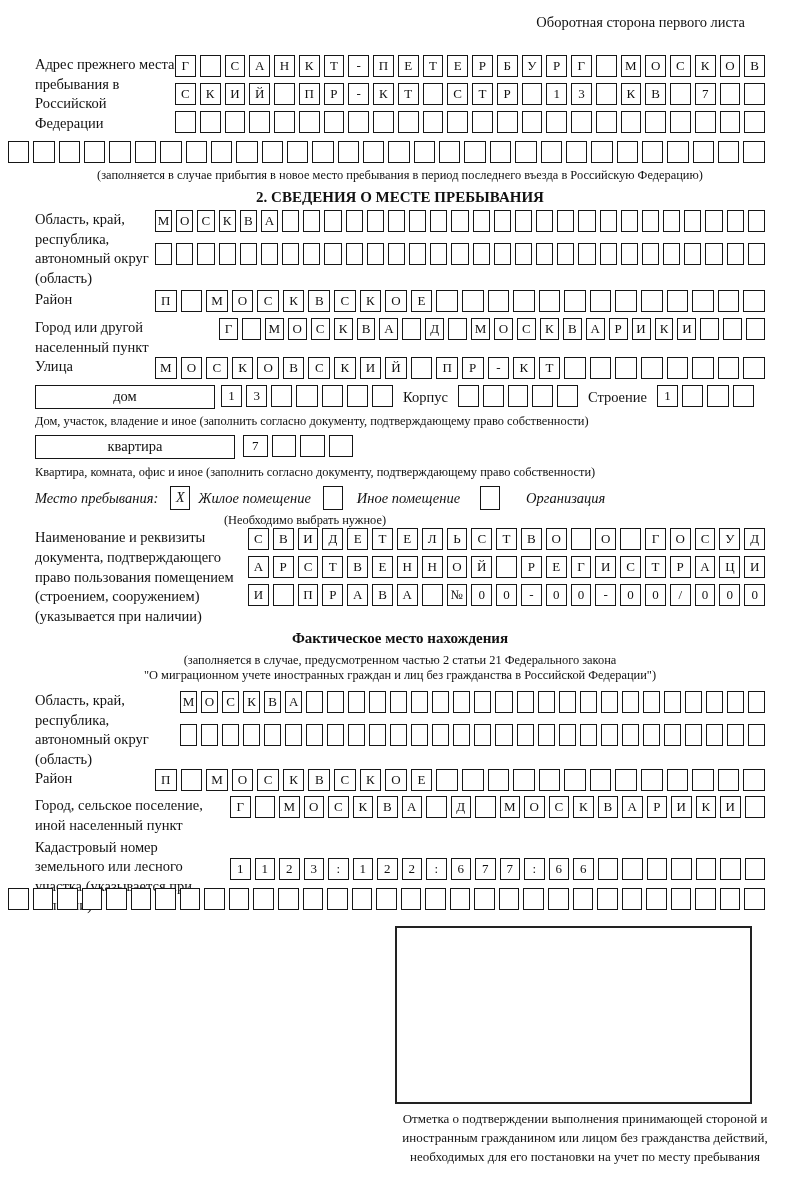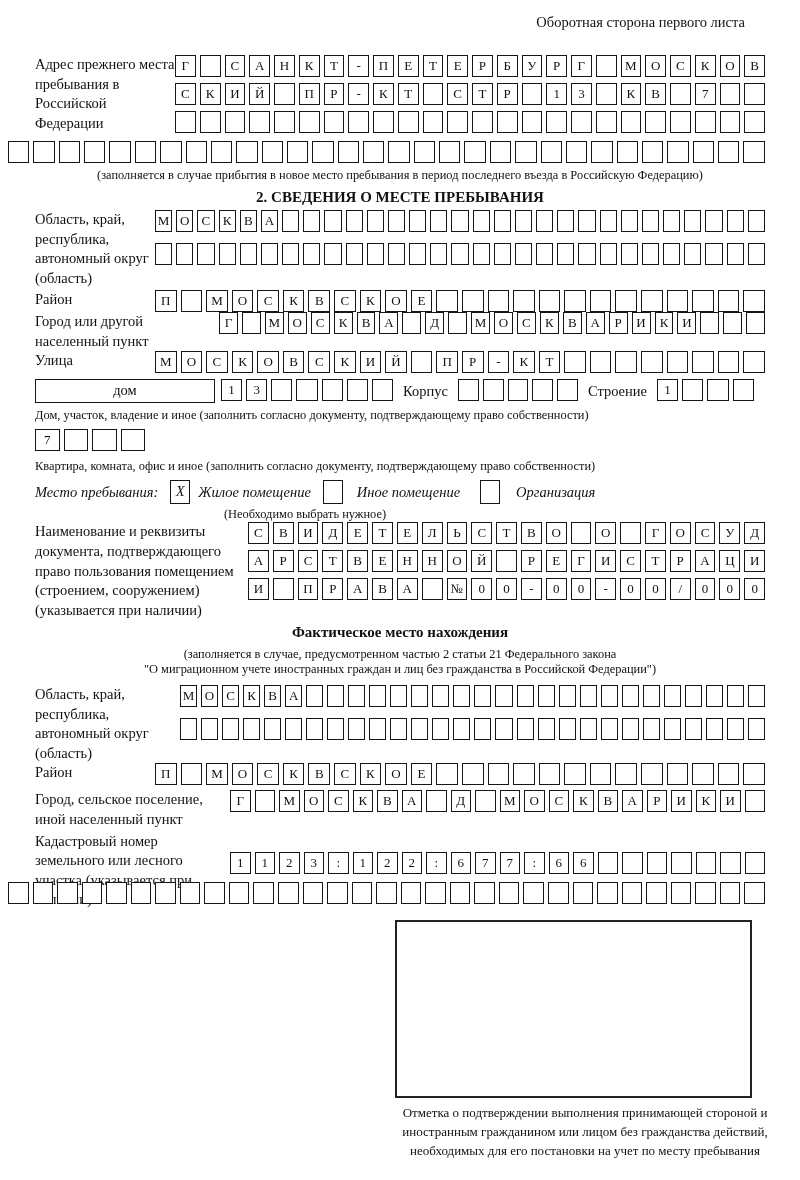--- a/index.html
+++ b/index.html
@@ -264,21 +264,21 @@
           <span class="cell"></span>
           <span class="cell"></span>
           <span class="cell"></span>
           <span class="cell"></span>
           <span class="cell"></span>
           <span class="cell"></span>
         </div>
     </div>
   </div>
 
-  <div class="grp" style="gap:47px;">
+  <div class="grp" style="margin-top:6px;gap:47px;">
     <div class="lbl" style="width:137px;">Город или другой населенный пункт</div>
     <div class="rows">
       <div class="cells">
           <span class="cell">Г</span>
           <span class="cell"></span>
           <span class="cell">М</span>
           <span class="cell">О</span>
           <span class="cell">С</span>
           <span class="cell">К</span>
           <span class="cell">В</span>
@@ -358,37 +358,38 @@
     <div class="cells" style="width:97px; flex:none; height:24px;">
         <span class="cell">1</span>
         <span class="cell"></span>
         <span class="cell"></span>
         <span class="cell"></span>
       </div>
   </div>
   <div class="note" style="margin-top:5px;">Дом, участок, владение и иное (заполнить согласно документу, подтверждающему право собственности)</div>
 
   <div class="inline-row" style="margin-top:6px; gap:8px;">
+    <div class="widebox" style="width:200px;">квартира</div>
     <div class="cells" style="width:110px; flex:none; height:24px;">
         <span class="cell">7</span>
         <span class="cell"></span>
         <span class="cell"></span>
         <span class="cell"></span>
       </div>
   </div>
   <div class="note" style="margin-top:6px;">Квартира, комната, офис и иное (заполнить согласно документу, подтверждающему право собственности)</div>
 
   <div class="inline-row" style="margin-top:6px; align-items:center;font-style:italic;">
     <span class="inline-lbl">Место пребывания:</span>
     <span class="chk" style="margin-left:12px;">X</span>
     <span class="inline-lbl" style="margin-left:8px;">Жилое помещение</span>
     <span class="chk" style="margin-left:12px;"></span>
     <span class="inline-lbl" style="margin-left:14px;">Иное помещение</span>
     <span class="chk" style="margin-left:20px;"></span>
-    <span class="inline-lbl" style="margin-left:16px;">Организация</span>
+    <span class="inline-lbl" style="margin-left:26px;">Организация</span>
   </div>
   <div class="note" style="margin-top:3px; width:540px; text-align:center;">(Необходимо выбрать нужное)</div>
 
   <div class="grp" style="margin-top:0;">
     <div class="lbl" style="width:213px; padding-right:8px;">Наименование и реквизиты документа, подтверждающего право пользования помещением (строением, сооружением) (указывается при наличии)</div>
     <div class="rows">
       <div class="cells">
           <span class="cell">С</span>
           <span class="cell">В</span>
           <span class="cell">И</span>

